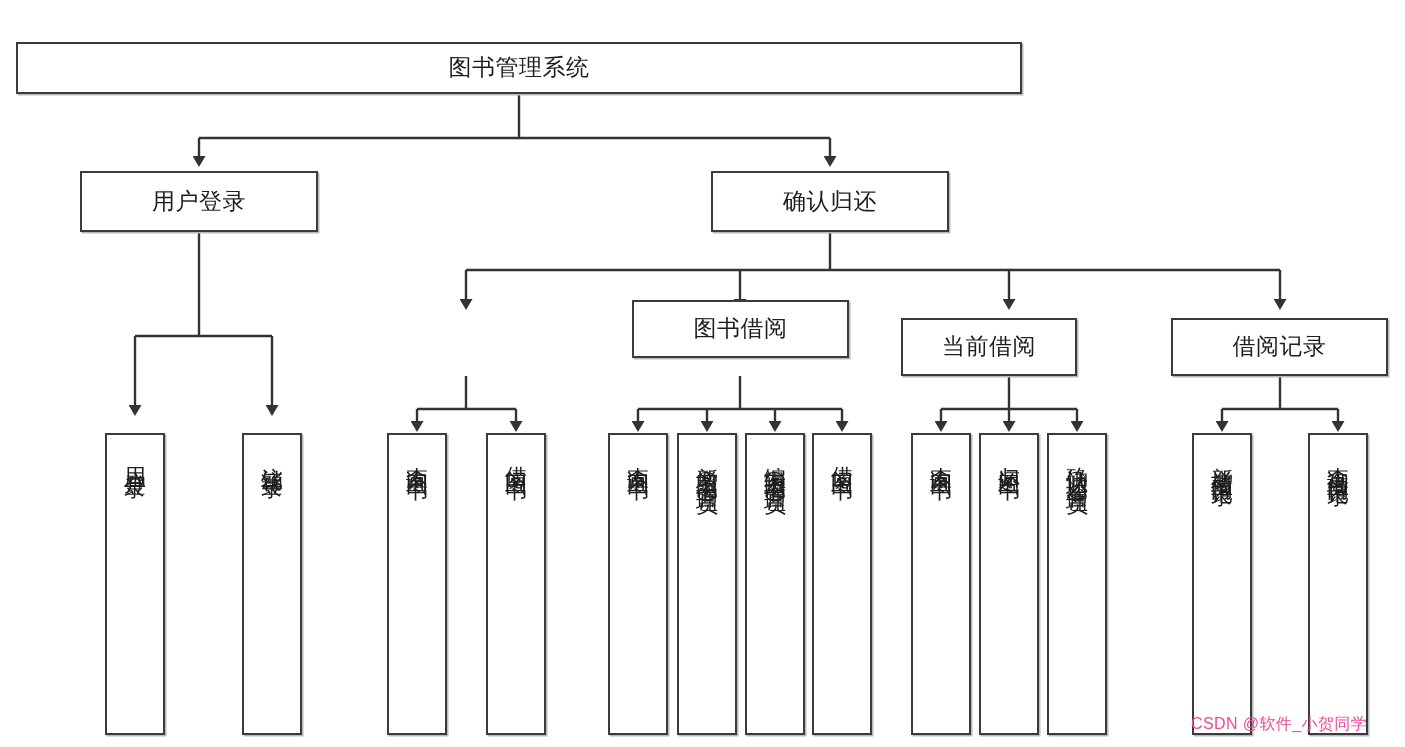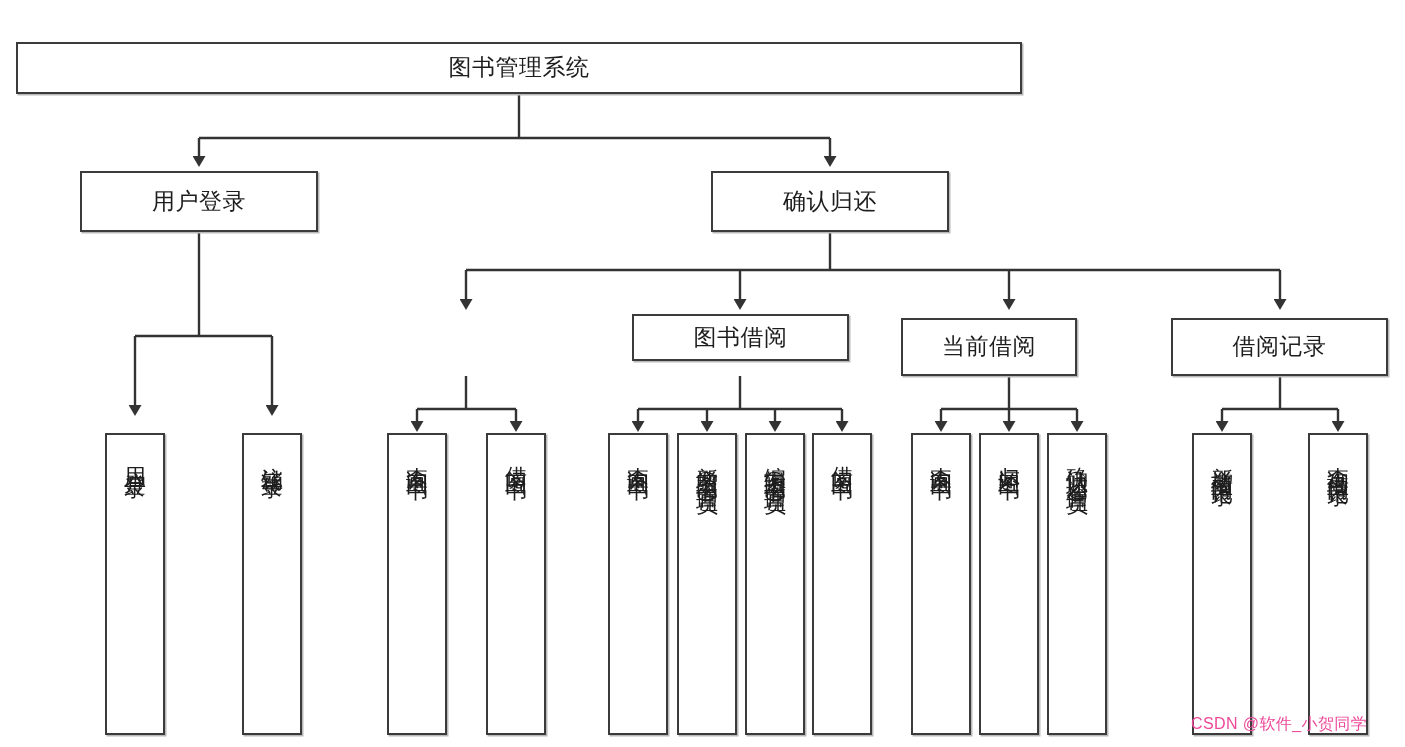--- a/index.html
+++ b/index.html
@@ -125,21 +125,21 @@
     <span class="label">图书管理系统</span>
   </div>
 
   <div class="node horiz" style="left:80px;top:171px;width:238px;height:61px;">
     <span class="label">用户登录</span>
   </div>
   <div class="node horiz" style="left:711px;top:171px;width:238px;height:61px;">
     <span class="label">确认归还</span>
   </div>
 
-  <div class="node horiz" style="left:632px;top:314px;width:217px;height:47px;">
+  <div class="node horiz" style="left:632px;top:300px;width:217px;height:58px;">
     <span class="label">图书借阅</span>
   </div>
   <div class="node horiz" style="left:901px;top:318px;width:176px;height:58px;">
     <span class="label">当前借阅</span>
   </div>
   <div class="node horiz" style="left:1171px;top:318px;width:217px;height:58px;justify-content:center;">
     <span class="label">借阅记录</span>
   </div>
 
   <div class="node vert" style="left:105px;top:433px;width:60px;height:302px;">

